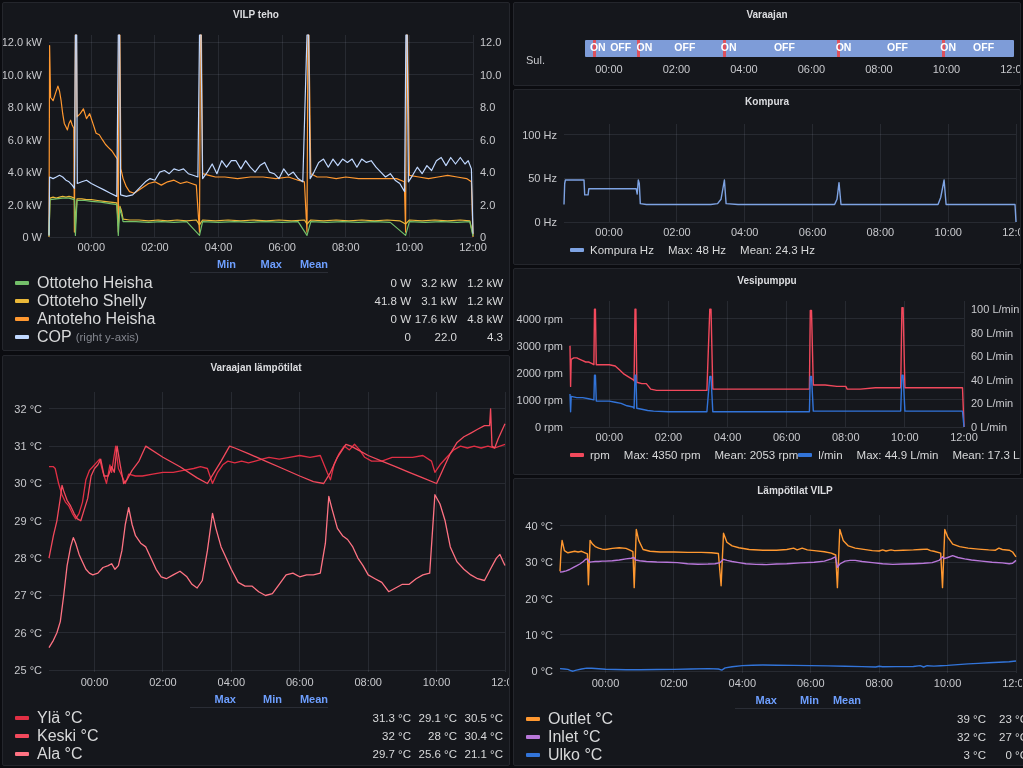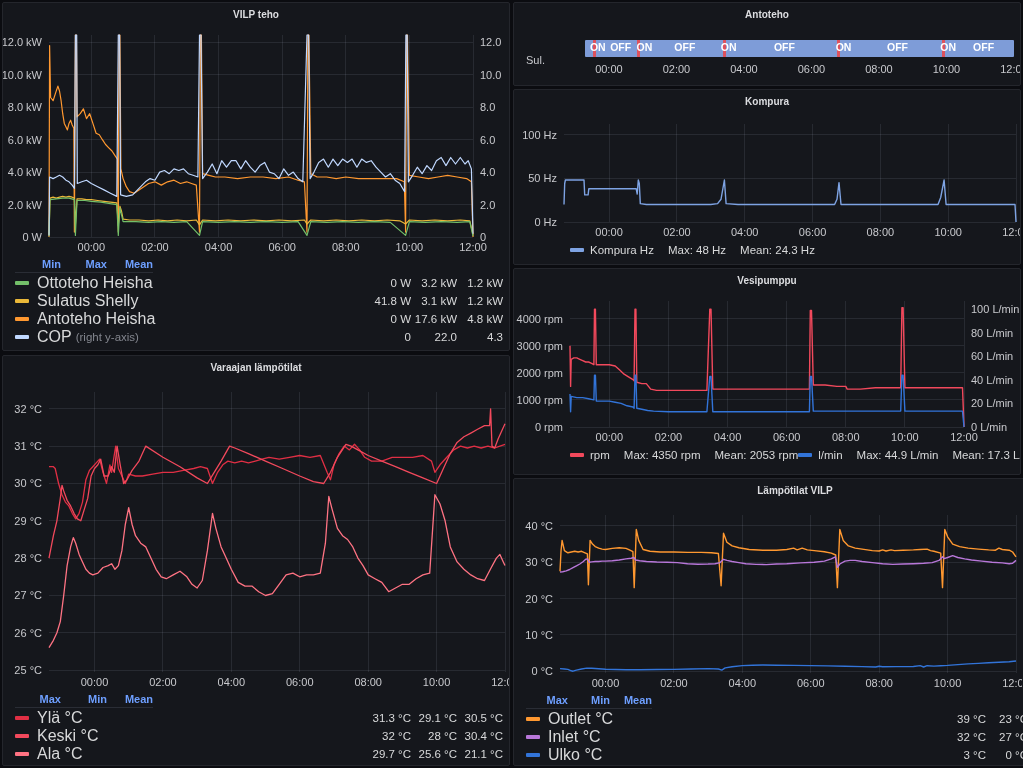--- a/index.html
+++ b/index.html
@@ -9,21 +9,21 @@
   .panel-title{height:24px;line-height:24px;text-align:center;color:#dcdde0;font-size:10px;
     font-weight:600;cursor:pointer;white-space:nowrap;}
   svg{display:block;}
   .tick{fill:#c8c9cd;font-size:11px;font-family:"Liberation Sans",sans-serif;}
   .tick-x{text-anchor:middle;}
   .tick-y{text-anchor:end;}
   .tick-y2{text-anchor:start;}
   .grid{stroke:rgba(204,212,235,0.10);stroke-width:1;shape-rendering:crispEdges;}
   
   .legend{padding:0 6px 0 12px;}
-  .lg-head{display:flex;justify-content:flex-start;height:17px;align-items:center;}
+  .lg-head{display:flex;justify-content:center;height:17px;align-items:center;}
   .lg-head-inner{display:flex;border-bottom:1px solid #2a2d35;padding-bottom:2px;}
   .lg-hcell{width:46px;text-align:right;color:#6e9fff;font-size:11px;font-weight:600;cursor:pointer;}
   .lg-row{display:flex;align-items:center;height:18px;}
   .swatch{width:14px;height:4px;border-radius:1px;margin-right:8px;flex:none;}
   .lg-label{color:#d8d9da;font-size:16px;cursor:pointer;white-space:nowrap;}
   .lg-suffix{color:#83868e;font-size:11.5px;margin-left:4px;white-space:nowrap;}
   .lg-spacer{flex:1;}
   .lg-val{width:46px;text-align:right;color:#d8d9da;font-size:11.5px;white-space:nowrap;}
   .narrow .lg-hcell,.narrow .lg-val{width:42px;}
   
@@ -104,21 +104,21 @@
       <div class="lg-row">
         <span class="swatch" style="background: rgb(115, 191, 105);"></span>
         <span class="lg-label">Ottoteho Heisha</span>
         <span class="lg-spacer"></span>
         <span class="lg-val">0 W</span>
         <span class="lg-val">3.2 kW</span>
         <span class="lg-val">1.2 kW</span>
       </div>
       <div class="lg-row">
         <span class="swatch" style="background: rgb(234, 184, 57);"></span>
-        <span class="lg-label">Sulatus Shelly</span>
+        <span class="lg-label">Ottoteho Shelly</span>
         <span class="lg-spacer"></span>
         <span class="lg-val">41.8 W</span>
         <span class="lg-val">3.1 kW</span>
         <span class="lg-val">1.2 kW</span>
       </div>
       <div class="lg-row">
         <span class="swatch" style="background: rgb(255, 152, 48);"></span>
         <span class="lg-label">Antoteho Heisha</span>
         <span class="lg-spacer"></span>
         <span class="lg-val">0 W</span>
@@ -203,21 +203,21 @@
         <span class="lg-label">Ala °C</span>
         <span class="lg-spacer"></span>
         <span class="lg-val">29.7 °C</span>
         <span class="lg-val">25.6 °C</span>
         <span class="lg-val">21.1 °C</span>
       </div>
     </div>
   </section>
 
   <section class="panel" style="left:513px;top:2px;width:508px;height:84px;">
-    <div class="panel-title">Antoteho</div>
+    <div class="panel-title">Varaajan</div>
     <div class="sul-body">
       <div class="sul-row">
         <span class="sul-label">Sul.</span>
         <div class="sul-plot">
           <div class="sul-track">
               <div class="sul-fill" style="left: 4.72618%; right: 0px;"></div>
               <div class="sul-on" style="left: calc(6.60165% - 1px);"></div>
               <div class="sul-on" style="left: calc(16.5041% - 1px);"></div>
               <div class="sul-on" style="left: calc(35.6339% - 1px);"></div>
               <div class="sul-on" style="left: calc(60.9902% - 1px);"></div>

